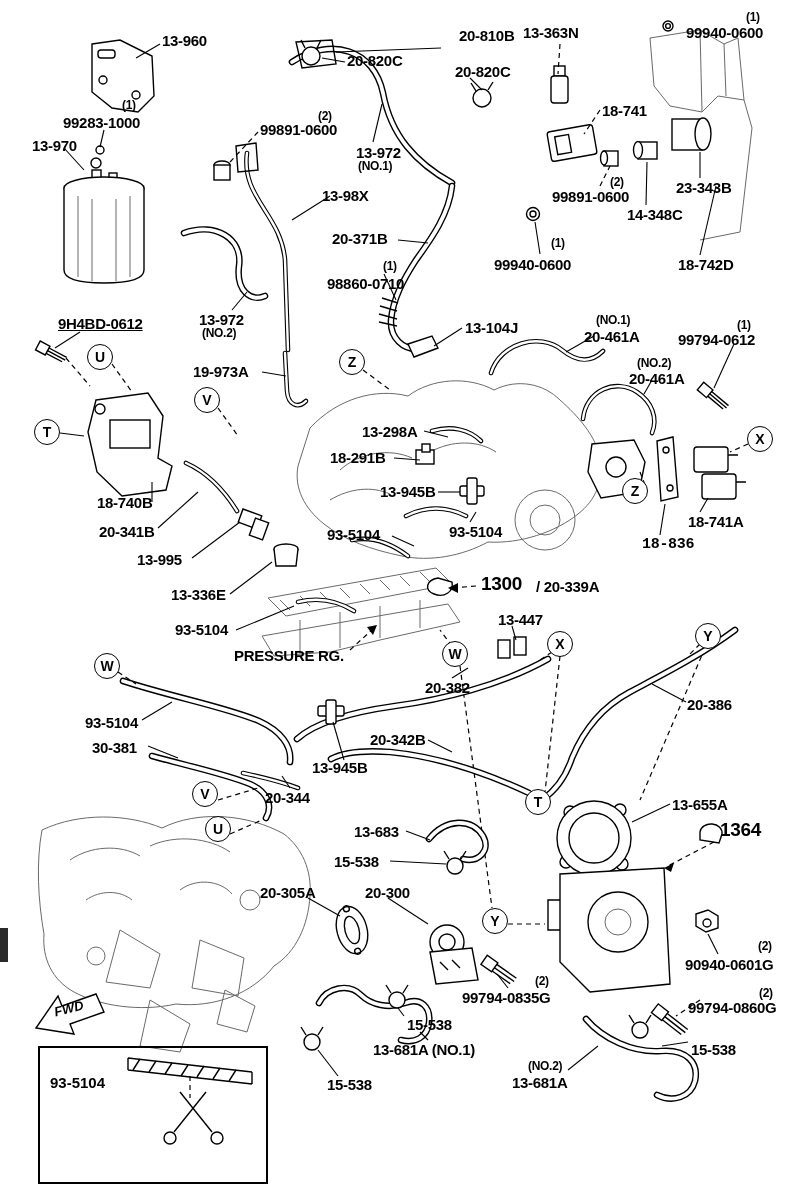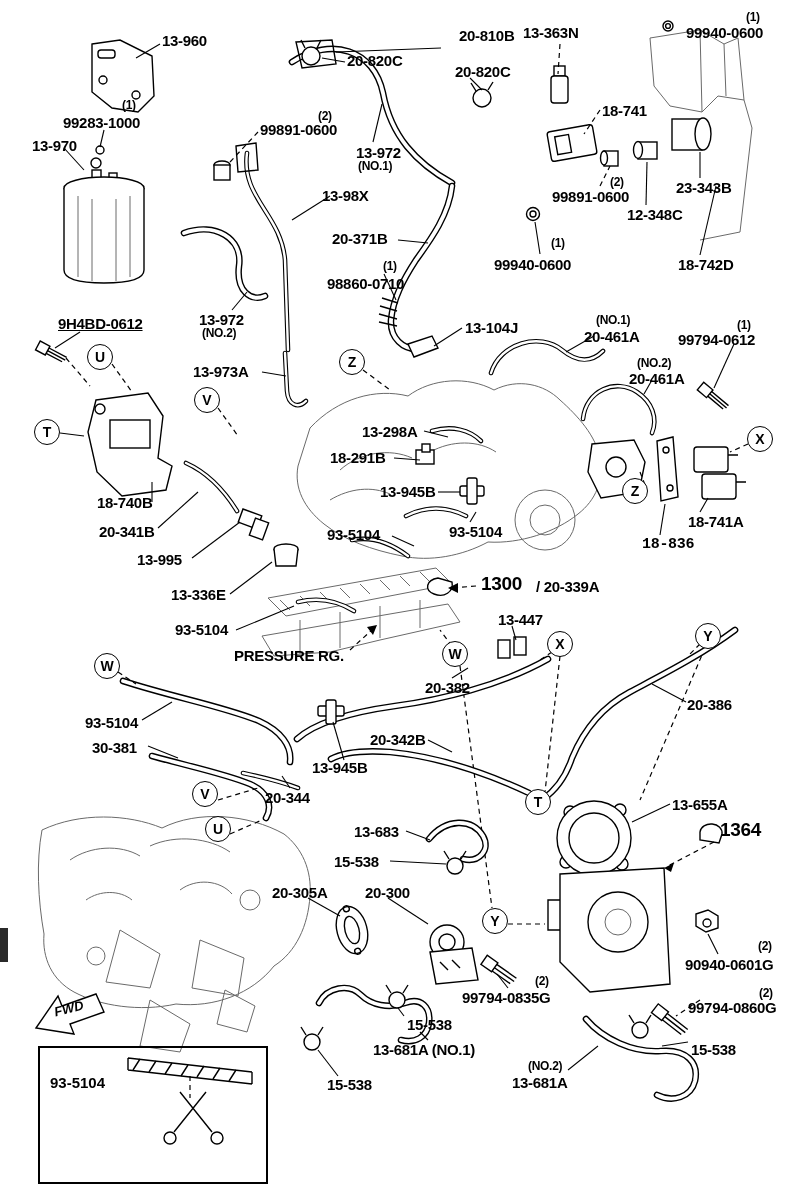--- a/index.html
+++ b/index.html
@@ -435,37 +435,37 @@
       <div class="lbl s" style="left: 318px; top: 110px;">(2)</div>
       <div class="lbl" style="left: 260px; top: 122px;">99891-0600</div>
       <div class="lbl" style="left: 356px; top: 145px;">13-972</div>
       <div class="lbl s" style="left: 358px; top: 160px;">(NO.1)</div>
       <div class="lbl" style="left: 602px; top: 103px;">18-741</div>
       <div class="lbl" style="left: 322px; top: 188px;">13-98X</div>
       <div class="lbl s" style="left: 610px; top: 176px;">(2)</div>
       <div class="lbl" style="left: 552px; top: 189px;">99891-0600</div>
       <div class="lbl" style="left: 676px; top: 180px;">23-343B</div>
       <div class="lbl" style="left: 332px; top: 231px;">20-371B</div>
-      <div class="lbl" style="left: 627px; top: 207px;">12-348C</div>
+      <div class="lbl" style="left: 627px; top: 207px;">14-348C</div>
       <div class="lbl s" style="left: 551px; top: 237px;">(1)</div>
       <div class="lbl" style="left: 494px; top: 257px;">99940-0600</div>
       <div class="lbl s" style="left: 383px; top: 260px;">(1)</div>
       <div class="lbl" style="left: 327px; top: 276px;">98860-0710</div>
       <div class="lbl" style="left: 678px; top: 257px;">18-742D</div>
       <div class="lbl" style="left: 199px; top: 312px;">13-972</div>
       <div class="lbl s" style="left: 202px; top: 327px;">(NO.2)</div>
       <div class="lbl" style="left: 58px; top: 316px; text-decoration: underline;">9H4BD-0612</div>
       <div class="lbl" style="left: 465px; top: 320px;">13-104J</div>
       <div class="lbl s" style="left: 596px; top: 314px;">(NO.1)</div>
       <div class="lbl" style="left: 584px; top: 329px;">20-461A</div>
       <div class="lbl s" style="left: 737px; top: 319px;">(1)</div>
       <div class="lbl" style="left: 678px; top: 332px;">99794-0612</div>
       <div class="lbl s" style="left: 637px; top: 357px;">(NO.2)</div>
       <div class="lbl" style="left: 629px; top: 371px;">20-461A</div>
-      <div class="lbl" style="left: 193px; top: 364px;">13-973A</div>
+      <div class="lbl" style="left: 193px; top: 364px;">19-973A</div>
       <div class="lbl" style="left: 362px; top: 424px;">13-298A</div>
       <div class="lbl" style="left: 330px; top: 450px;">18-291B</div>
       <div class="lbl" style="left: 380px; top: 484px;">13-945B</div>
       <div class="lbl" style="left: 97px; top: 495px;">18-740B</div>
       <div class="lbl" style="left: 99px; top: 524px;">20-341B</div>
       <div class="lbl" style="left: 327px; top: 527px;">93-5104</div>
       <div class="lbl" style="left: 449px; top: 524px;">93-5104</div>
       <div class="lbl" style="left: 137px; top: 552px;">13-995</div>
       <div class="lbl" style="left: 642px; top: 537px; font-family: Liberation Mono, monospace;">18-836</div>
       <div class="lbl" style="left: 688px; top: 514px;">18-741A</div>
@@ -479,21 +479,21 @@
       <div class="lbl" style="left: 687px; top: 697px;">20-386</div>
       <div class="lbl" style="left: 85px; top: 715px;">93-5104</div>
       <div class="lbl" style="left: 92px; top: 740px;">30-381</div>
       <div class="lbl" style="left: 370px; top: 732px;">20-342B</div>
       <div class="lbl" style="left: 312px; top: 760px;">13-945B</div>
       <div class="lbl" style="left: 265px; top: 790px; text-align: center;">20-344</div>
       <div class="lbl" style="left: 672px; top: 797px;">13-655A</div>
       <div class="lbl" style="left: 354px; top: 824px;">13-683</div>
       <div class="lbl l" style="left: 720px; top: 820px;">1364</div>
       <div class="lbl" style="left: 334px; top: 854px;">15-538</div>
-      <div class="lbl" style="left: 272px; top: 885px;">20-305A</div>
+      <div class="lbl" style="left: 260px; top: 885px;">20-305A</div>
       <div class="lbl" style="left: 365px; top: 885px;">20-300</div>
       <div class="lbl s" style="left: 758px; top: 940px;">(2)</div>
       <div class="lbl" style="left: 685px; top: 957px;">90940-0601G</div>
       <div class="lbl s" style="left: 535px; top: 975px;">(2)</div>
       <div class="lbl" style="left: 462px; top: 990px;">99794-0835G</div>
       <div class="lbl" style="left: 407px; top: 1017px;">15-538</div>
       <div class="lbl s" style="left: 759px; top: 987px;">(2)</div>
       <div class="lbl" style="left: 688px; top: 1000px;">99794-0860G</div>
       <div class="lbl" style="left: 373px; top: 1042px;">13-681A (NO.1)</div>
       <div class="lbl" style="left: 691px; top: 1042px;">15-538</div>

